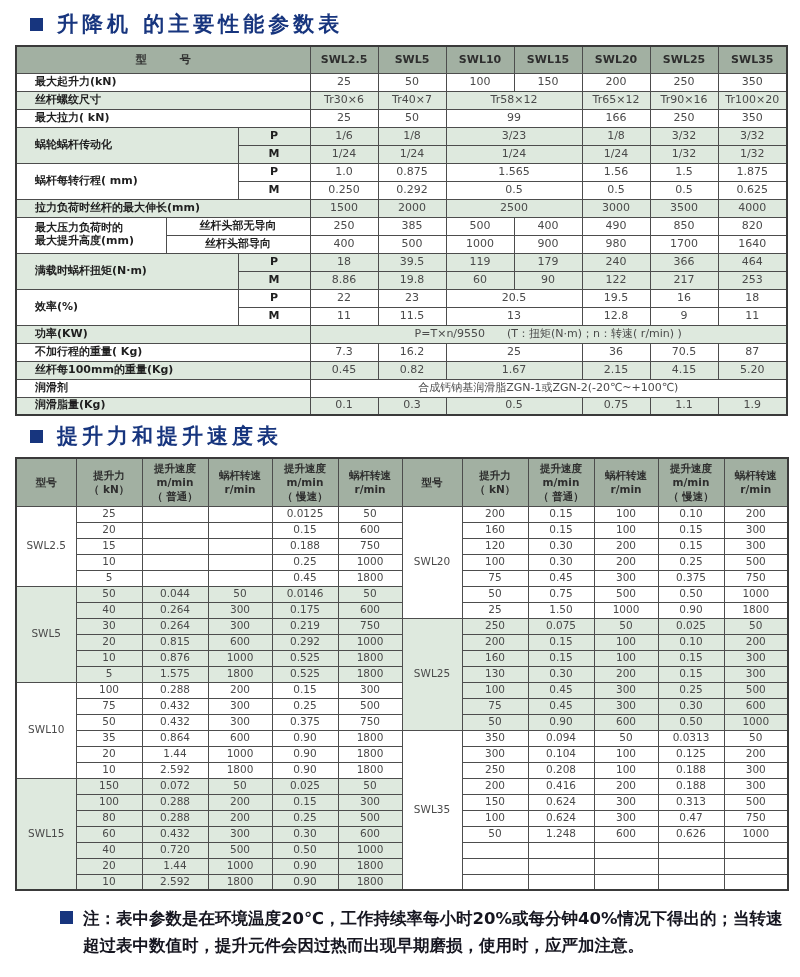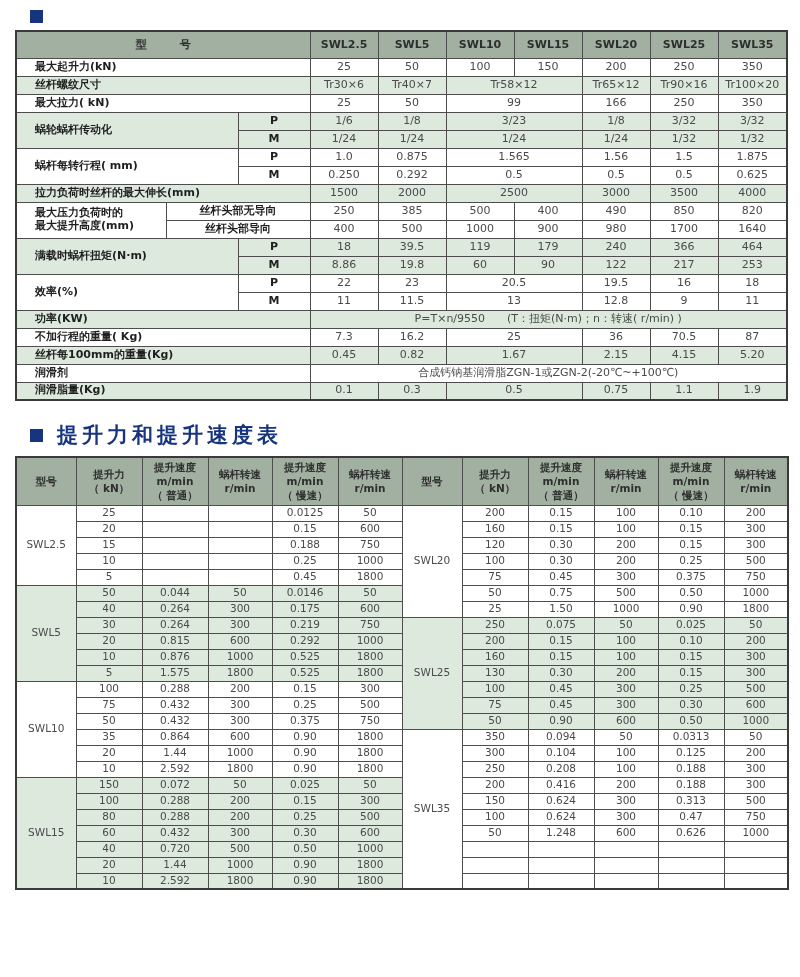--- a/index.html
+++ b/index.html
@@ -45,20 +45,21 @@
     line-height: 1.65; text-indent: 0;
   }
 </style>
 </head>
 <body>
 
 <div class="page">
 
   <div class="sec-title">
     <span class="bullet"></span>
+    <span class="txt">升降机 的主要性能参数表</span>
   </div>
 
   <table class="t1">
     <colgroup>
       <col style="width:150px">
         <col style="width:72px">
         <col style="width:72px">
       <col style="width:68px">
         <col style="width:68px">
         <col style="width:68px">
@@ -248,21 +249,21 @@
           <td class="g">0.1</td>
           <td class="g">0.3</td>
           <td colspan="2" class="g">0.5</td>
           <td class="g">0.75</td>
           <td class="g">1.1</td>
           <td class="g">1.9</td>
         </tr>
       </tbody>
   </table>
 
-  <div class="sec-title" style="margin-top:20px">
+  <div class="sec-title" style="margin-top:6px">
     <span class="bullet"></span>
     <span class="txt">提升力和提升速度表</span>
   </div>
 
   <table class="t2">
     <colgroup>
       <col style="width:60px">
         <col style="width:66px">
         <col style="width:66px">
         <col style="width:64px">
@@ -597,14 +598,18 @@
           <td class="g">1800</td>
           <td class="w"></td>
           <td class="w"></td>
           <td class="w"></td>
           <td class="w"></td>
           <td class="w"></td>
         </tr>
       </tbody>
   </table>
 
+  <div class="note">
+    <span class="bullet"></span>
+    <div class="txt">注：表中参数是在环境温度20℃，工作持续率每小时20%或每分钟40%情况下得出的；当转速超过表中数值时，提升元件会因过热而出现早期磨损，使用时，应严加注意。</div>
+  </div>
 
 </div>
 
 </body></html>

